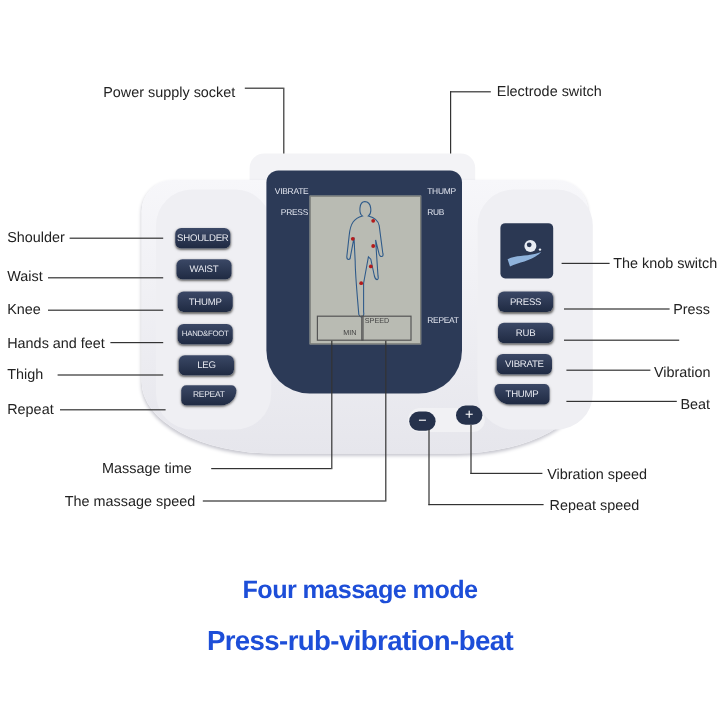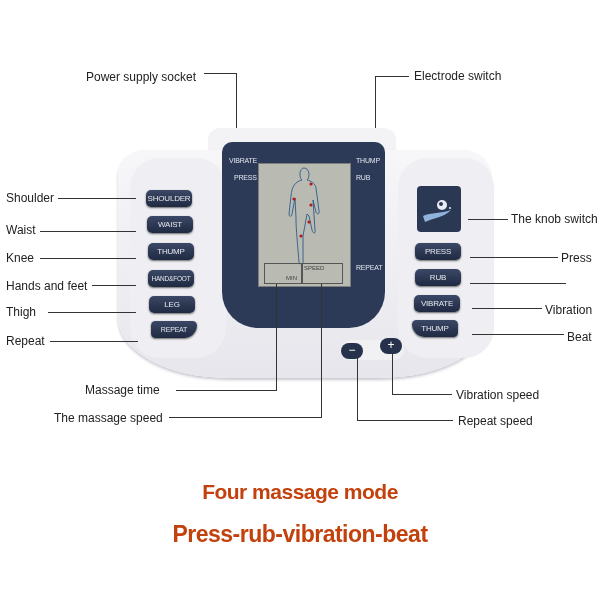--- a/index.html
+++ b/index.html
@@ -14,21 +14,21 @@
   .bezel{position:absolute;left:222px;top:142px;width:163px;height:186px;background:#2c3a57;border-radius:10px 10px 36px 36px;}
   .lcd{position:absolute;left:258px;top:163px;width:91px;height:122px;background:#b9bbb3;border:1px solid #7b7e7a;}
   .bezel-text{position:absolute;font-size:7px;color:#e3e6f0;font-family:"Liberation Sans Narrow","Liberation Sans",sans-serif;letter-spacing:-0.2px;}
   .lcd-box{position:absolute;border:1px solid #555;font-size:6px;color:#444;}
   .btn{position:absolute;width:46px;height:17px;background:linear-gradient(#3b4866,#1f2a42);border-radius:5px;color:#e6e8ef;font-size:8px;text-align:center;line-height:17px;box-shadow:0 1px 2px #666;letter-spacing:-0.2px;}
   .btn.chev-left{border-radius:6px 6px 18px 6px;}
   .btn.chev-right{border-radius:6px 6px 6px 18px;}
   .knob{position:absolute;left:417px;top:186px;width:44px;height:46px;background:#2b3853;border-radius:4px;}
   .speed-pill{position:absolute;left:340px;top:340px;width:64px;height:20px;background:#f1f1f4;border-radius:10px;}
   .speed-btn{position:absolute;width:22px;height:16px;background:#26324c;border-radius:10px;color:#fff;font-size:12px;text-align:center;line-height:15px;}
-  .caption{position:absolute;left:0;width:600px;text-align:center;font-weight:bold;font-family:"Liberation Sans",sans-serif;letter-spacing:-0.5px;color:#c2410c;}
+  .caption{position:absolute;left:0;width:600px;text-align:center;font-weight:bold;font-family:"Liberation Sans",sans-serif;letter-spacing:-0.5px;color:#1d4ed8;}
 </style>
 </head>
 <body>
 
 <span class="label" style="left:86px;top:70px;">Power supply socket</span>
 <div class="line" style="left:204px;top:73px;width:32px;height:1px;"></div>
 <div class="line" style="left:236px;top:73px;width:1px;height:56px;"></div>
 
 <span class="label" style="left:414px;top:69px;">Electrode switch</span>
 <div class="line" style="left:375px;top:76px;width:34px;height:1px;"></div>

